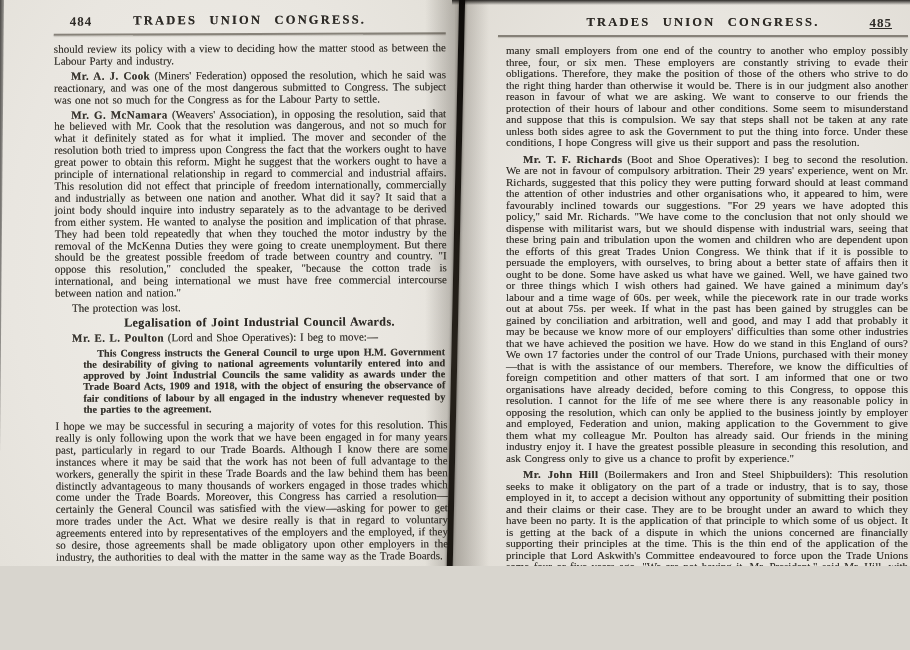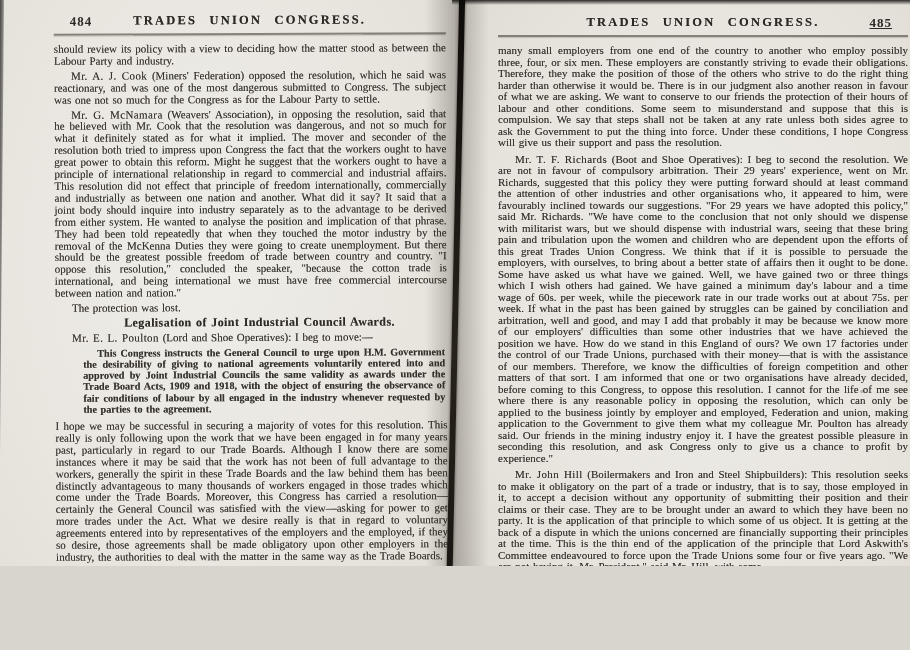--- a/index.html
+++ b/index.html
@@ -55,22 +55,22 @@
   
   .page-body {
     margin-top: 8px; text-align: justify; color: #34312b;
     font-size: 11px; word-spacing: 1px;
     text-shadow: 0 0 0.6px rgba(52,49,43,0.55);
   }
   .page-left  .page-body { line-height: 11.9px; }
   .page-right .page-body { line-height: 11.5px; }
   .page-body p { margin: 0 0 3px 0; text-indent: 17px; }
   .page-body p.noindent { text-indent: 0; }
-  .page-right .page-body p { margin-bottom: 5px; }
-  .speaker { font-weight: normal; letter-spacing: 0.4px; }
+  .page-right .page-body p { margin-bottom: 5px; margin-left: 8px; }
+  .speaker { font-weight: bold; letter-spacing: 0.4px; }
   .res-lost { margin-top: 5px; margin-bottom: 5px; }
   .section-heading {
     margin: 7px 0 3px 0; text-align: center; font-size: 12px; font-weight: bold;
     color: #2d2a25; letter-spacing: 0.4px; text-indent: 0;
   }
   .resolution-block {
     font-weight: bold; font-size: 10.2px; line-height: 11.2px;
     margin: 2px 2px 6px 28px; text-indent: 14px; text-align: justify;
   }
 

